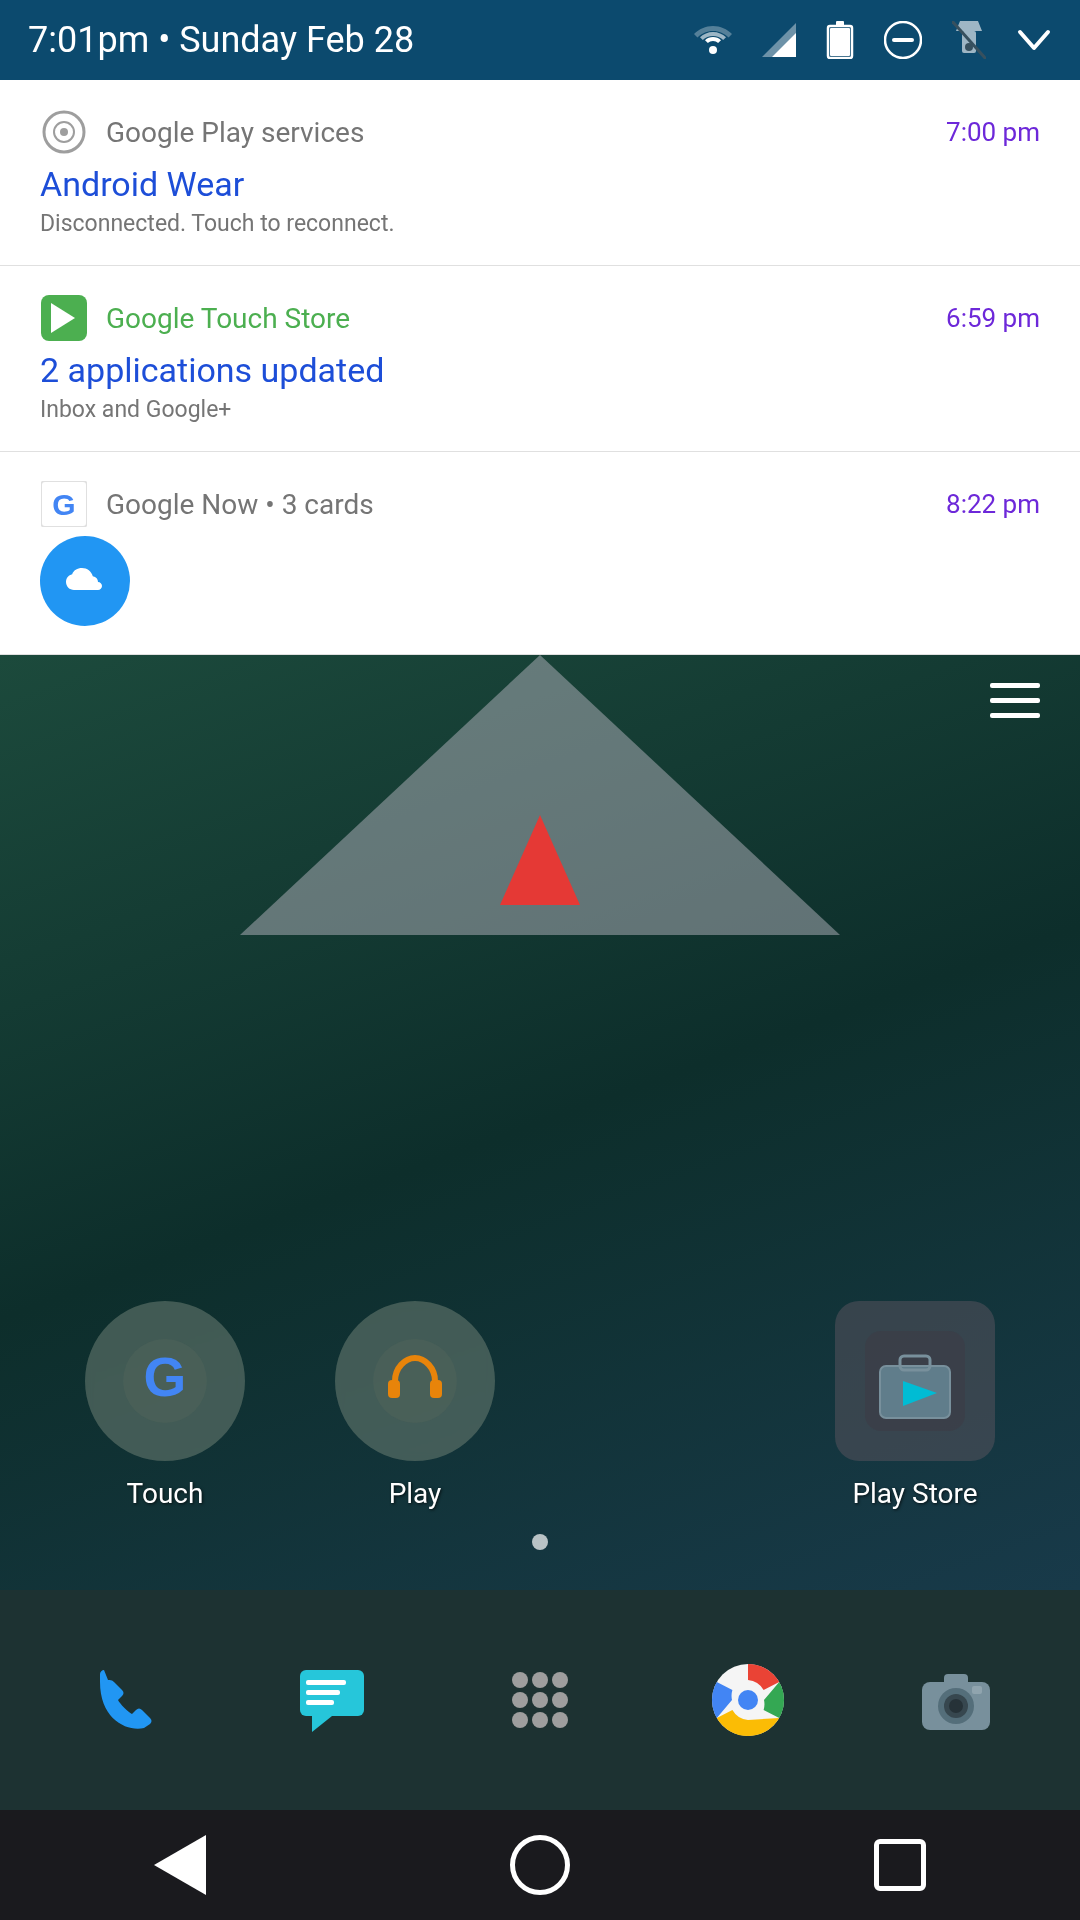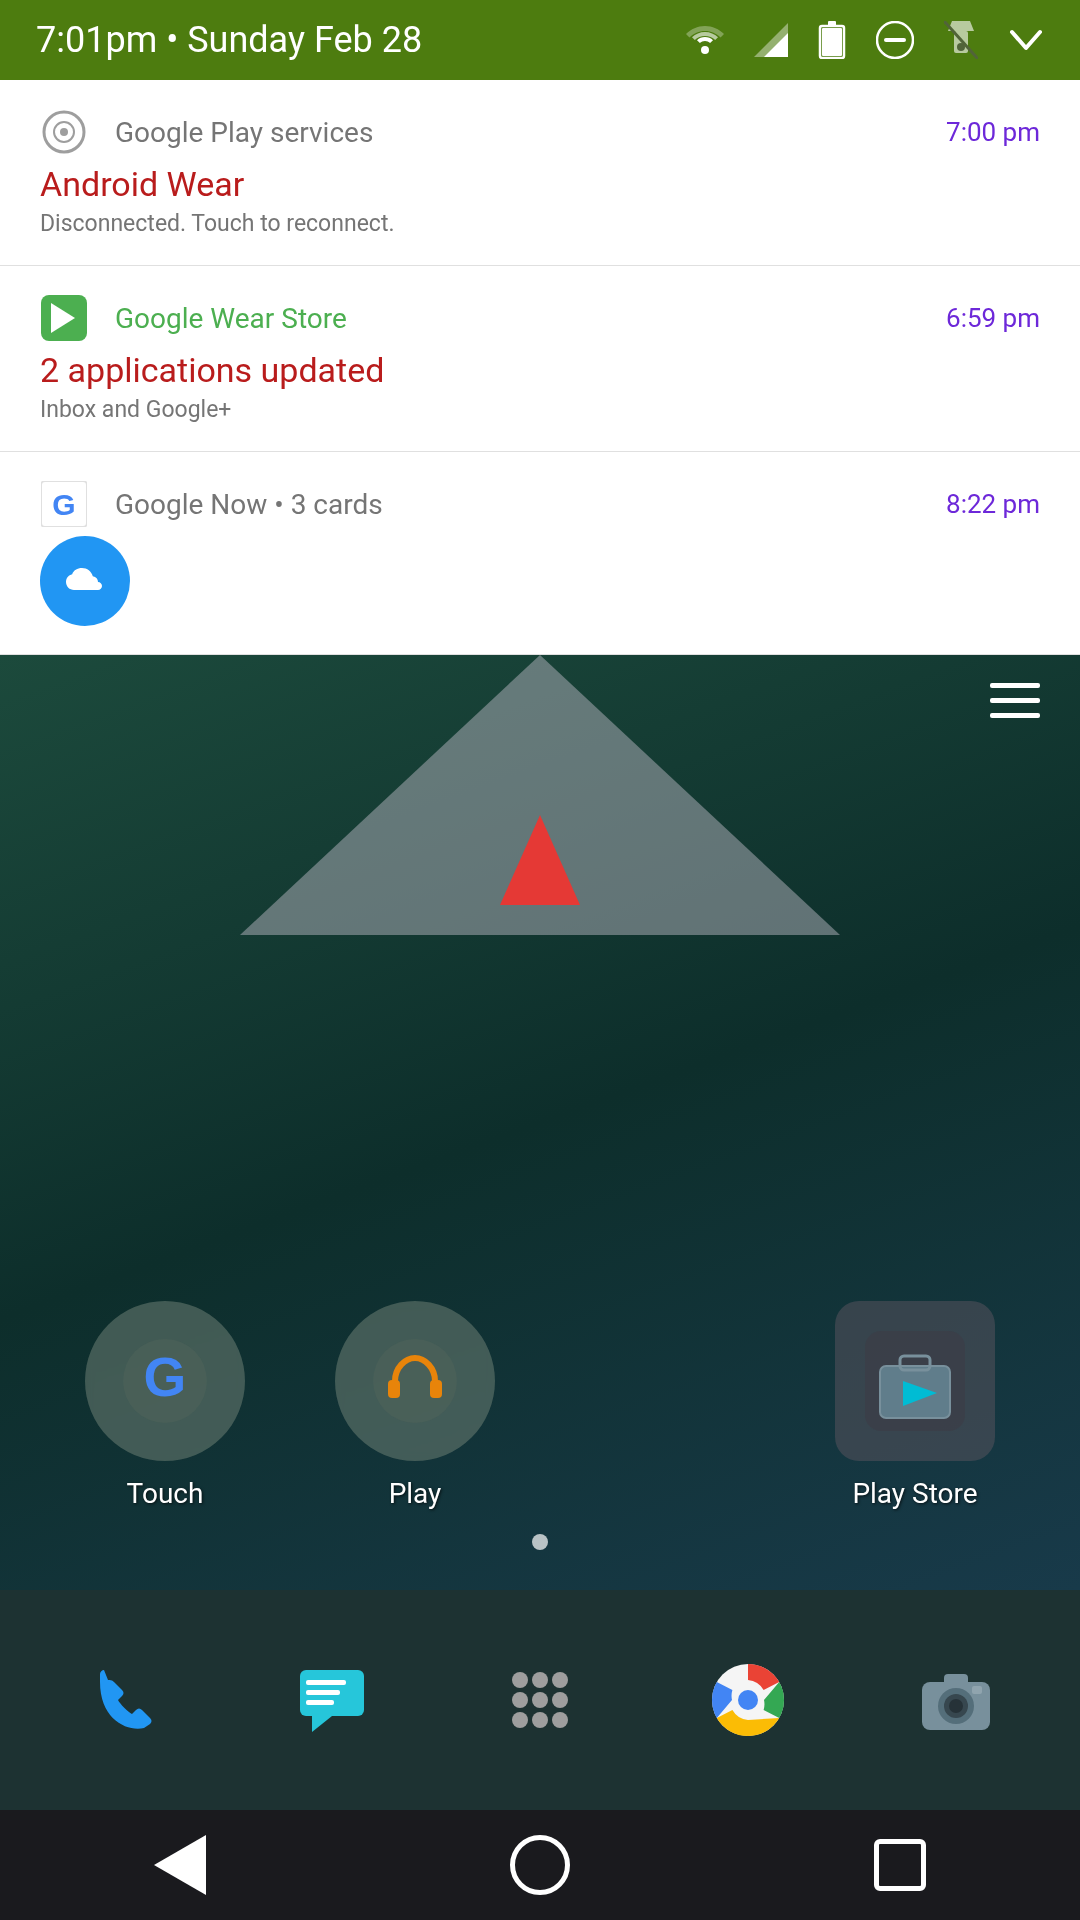--- a/index.html
+++ b/index.html
@@ -9,25 +9,25 @@
       overflow: hidden;
       font-family: 'Roboto', Arial, sans-serif;
       background: #1a3a3a;
       position: relative;
     }
 
     
     .status-bar {
       width: 100%;
       height: 80px;
-      background: #4d7c0f;
+      background: #0c4a6e;
       display: flex;
       align-items: center;
       justify-content: space-between;
-      padding: 0 36px;
+      padding: 0 28px;
     }
     .status-time {
       color: white;
       font-size: 36px;
       font-weight: 400;
     }
     .status-icons {
       display: flex;
       align-items: center;
       gap: 30px;
@@ -48,21 +48,21 @@
     .notif-header {
       display: flex;
       align-items: center;
       justify-content: space-between;
       margin-bottom: 8px;
     }
 
     .notif-source {
       display: flex;
       align-items: center;
-      gap: 27px;
+      gap: 18px;
     }
 
     .notif-icon {
       width: 48px;
       height: 48px;
       display: flex;
       align-items: center;
       justify-content: center;
     }
 
@@ -75,21 +75,21 @@
       color: #4CAF50;
     }
 
     .notif-time {
       font-size: 26px;
       color: #6d28d9;
     }
 
     .notif-title {
       font-size: 34px;
-      color: #b91c1c;
+      color: #1d4ed8;
       font-weight: 400;
       margin-bottom: 6px;
     }
 
     .notif-body {
       font-size: 23px;
       color: #757575;
     }
 
     .hamburger-line {
@@ -289,21 +289,21 @@
 
     <div class="notification-item">
       <div class="notif-header">
         <div class="notif-source">
           <div class="notif-icon">
             <svg width="46" height="46" viewBox="0 0 46 46" fill="none">
               <rect width="46" height="46" rx="8" fill="#4CAF50"></rect>
               <path d="M10 8 L10 38 L34 23 Z" fill="white"></path>
             </svg>
           </div>
-          <span class="notif-app-name green">Google Wear Store</span>
+          <span class="notif-app-name green">Google Touch Store</span>
         </div>
         <span class="notif-time">6:59 pm</span>
       </div>
       <div class="notif-title">2 applications updated</div>
       <div class="notif-body">Inbox and Google+</div>
     </div>
 
     <div class="notification-item">
       <div class="notif-header">
         <div class="notif-source">

